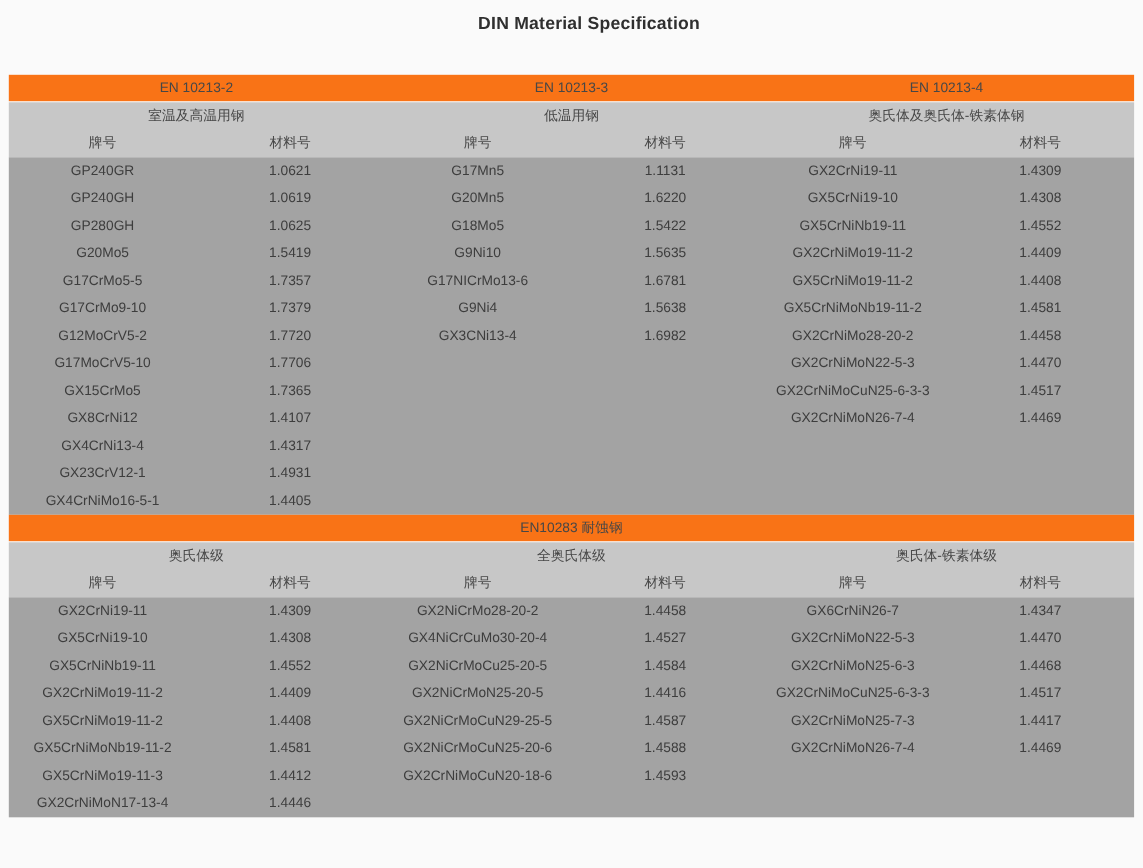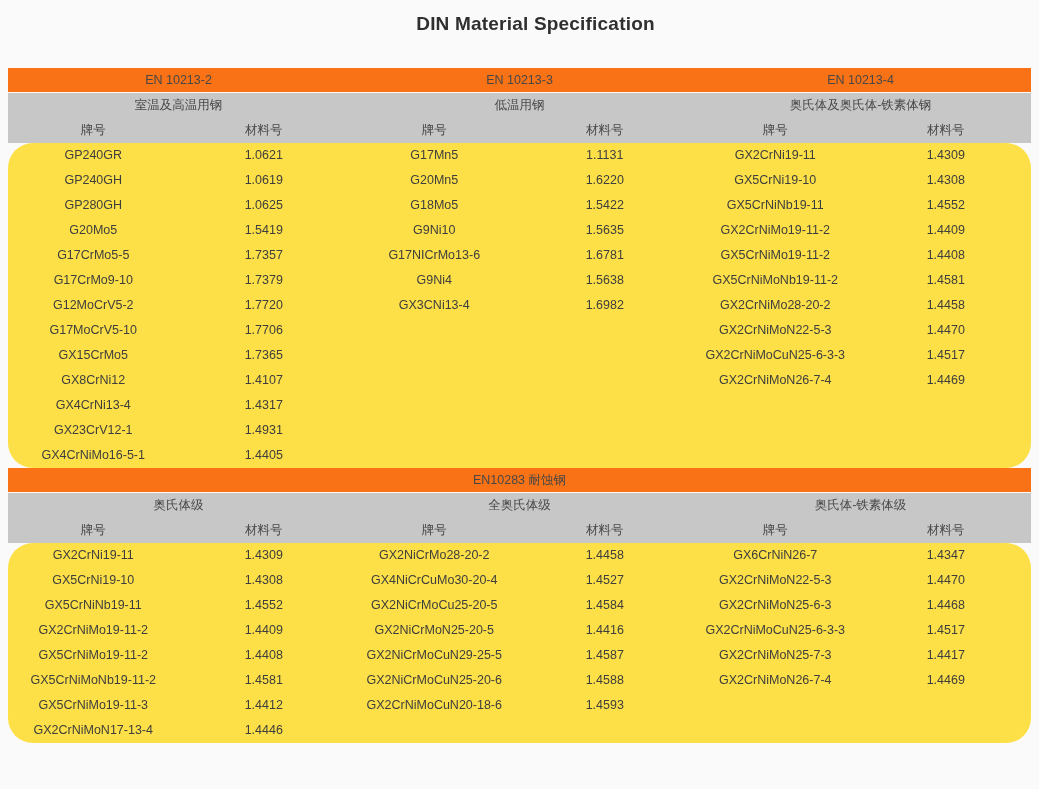--- a/index.html
+++ b/index.html
@@ -1,33 +1,33 @@
 <!DOCTYPE html>
 <html><head>
 <meta charset="utf-8">
 <style>
   html,body{margin:0;padding:0;}
   .page{
     width:1039px;height:789px;background:#fafafa;overflow:hidden;
     font-family:"Liberation Sans","DejaVu Sans",sans-serif;position:relative;
   }
   .title-bar{height:68px;box-sizing:border-box;padding-top:13px;text-align:center;}
-  .page-title{font-size:19px;font-weight:bold;color:#2f2f2f;letter-spacing:0.2px;margin-left:32px;}
+  .page-title{font-size:16px;font-weight:bold;color:#2f2f2f;letter-spacing:0.2px;margin-left:32px;}
   .spec-table{margin:0 8px;}
   .spec-table + .spec-table{}
   .band-light{height:24px;background:#f97316;display:flex;margin-bottom:1px;}
   .band-cell{flex:1;text-align:center;line-height:24px;font-size:12.5px;color:#474747;}
   .band-cell.full{flex:1 1 100%;}
   .band-dark{background:#c7c7c7;}
   .subtitle-row{height:25px;display:flex;}
   .subtitle-row .band-cell{line-height:25px;}
   .colhead-row{height:25px;display:flex;}
   .section{flex:1;display:flex;}
   .half{width:50%;text-align:center;line-height:25px;font-size:12.5px;color:#474747;}
-  .data-block{background:#fde047;border-radius:25px;}
+  .data-block{background:#a3a3a3;}
   .data-row{height:25px;display:flex;}
   .data-row .half{color:#3d3d3d;}
 </style>
 </head>
 <body>
 
 <div class="page">
   <div class="title-bar">
     <span class="page-title">DIN Material Specification</span>
   </div>

